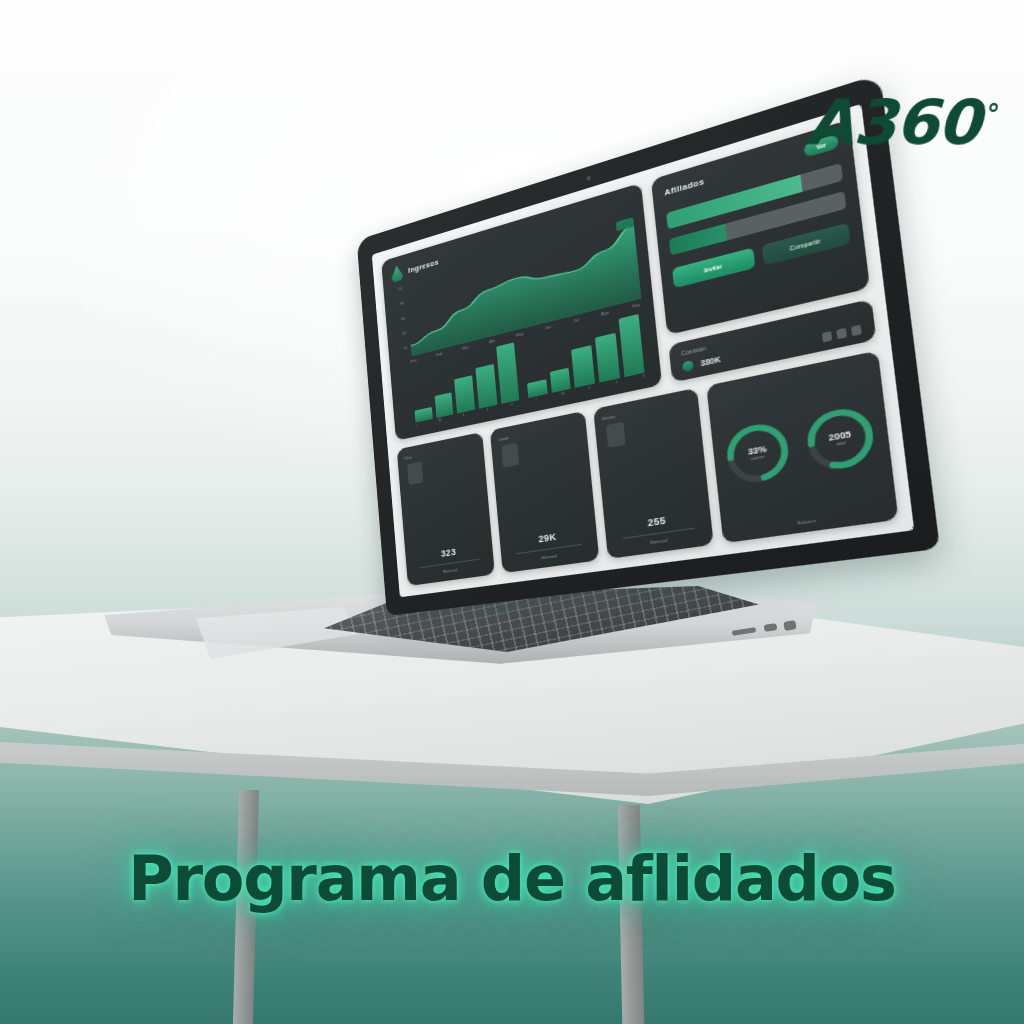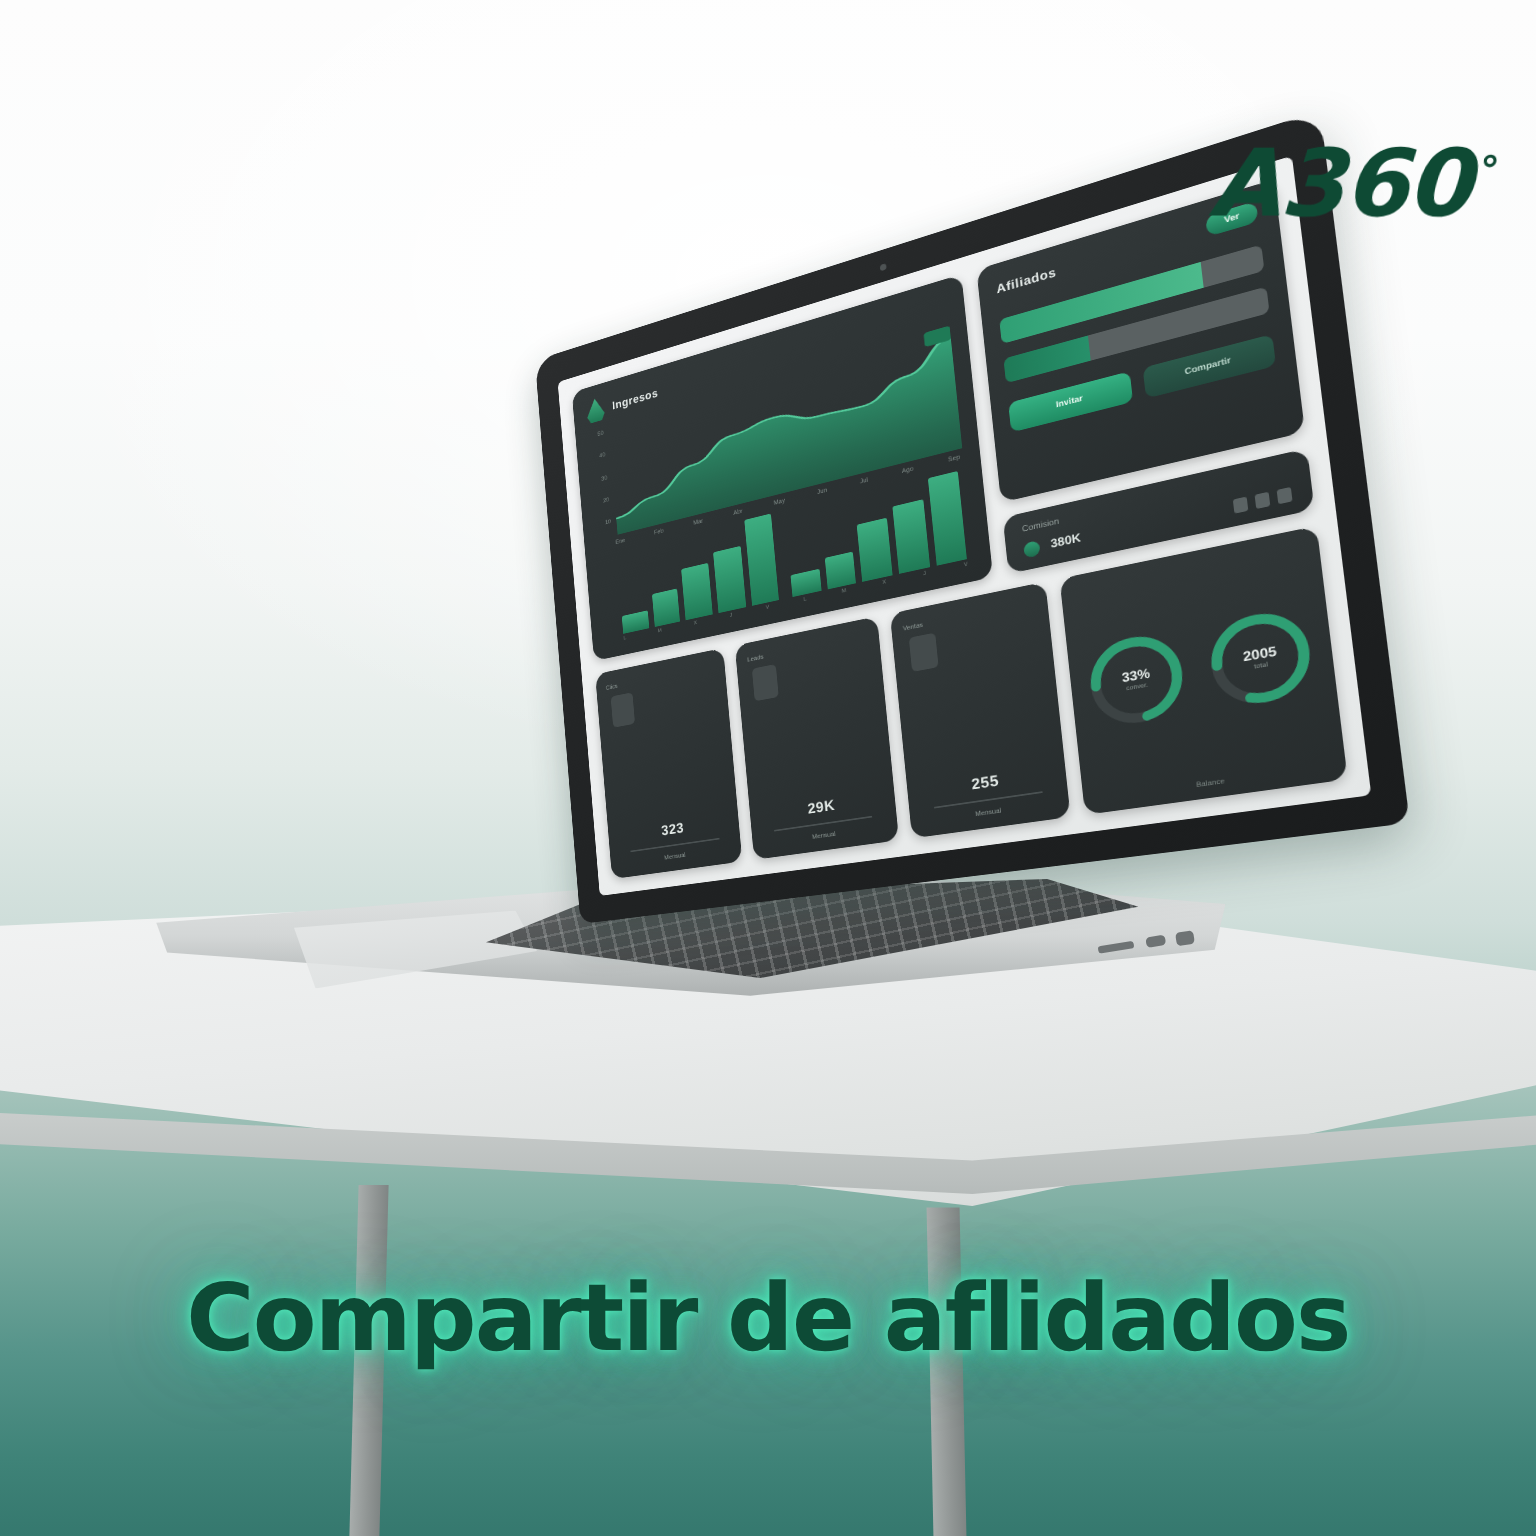--- a/index.html
+++ b/index.html
@@ -438,14 +438,14 @@
             <div class="gauges-foot">Balance</div>
           </div>
 
         </div>
       </div>
     </div>
   </div>
 
   <div class="logo"><span>A360</span><span class="deg">°</span></div>
 
-  <div class="headline">Compartir de aflidados</div>
+  <div class="headline">Programa de aflidados</div>
 </div>
 
 </body></html>

